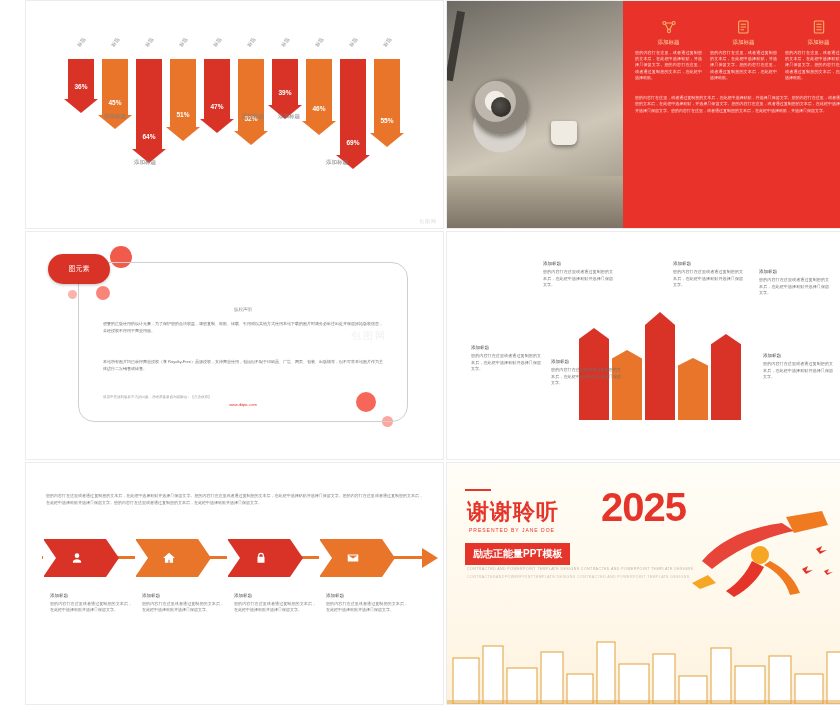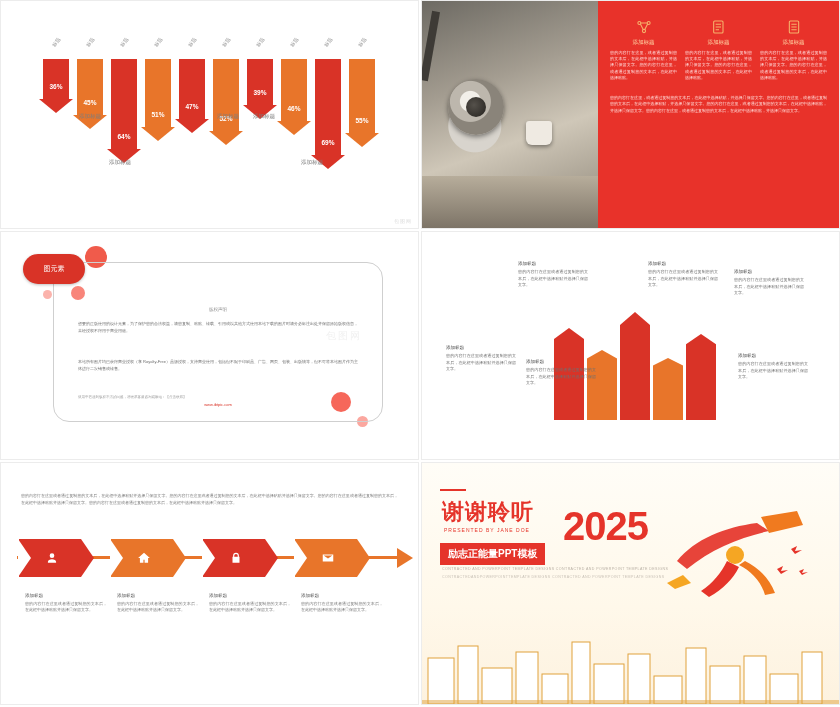--- a/index.html
+++ b/index.html
@@ -8,20 +8,21 @@
     width: 840px; height: 707px;
     background: #ffffff;
     font-family: "Liberation Sans", sans-serif;
   }
   .grid {
     width: 840px; height: 501px;
     display: grid;
     grid-template-columns: 419px 2px 419px;
     grid-template-rows: 229px 2px 229px 2px 243px;
     background: #ffffff;
+    padding-left: 25px;
   }
   .vgap { background:#ffffff; }
   .hgap { background:#ffffff; grid-column: 1 / span 3; }
   .slide {
     position: relative;
     overflow: hidden;
     background: #ffffff;
     border: 1px solid #ececec;
   }
 
@@ -132,21 +133,21 @@
   .s5 .cell .t { font-size:4.5px; color:#4a4a4a; margin-bottom:3px; }
   .s5 .cell .d { font-size:4px; line-height:1.6; color:#7a7a7a; text-align:justify; }
 
   
   .s6 { background:linear-gradient(180deg,#fffdf7 0%,#fff8ea 60%,#fdf2df 100%); }
   .s6 .rule { position:absolute; height:2px; background:#e5342a; }
   .s6 .thanks {
     position:absolute; left:20px; top:34px; font-size:22px; font-weight:bold; color:#e5342a; letter-spacing:1px;
   }
   .s6 .year {
-    position:absolute; left:141px; top:22px; font-size:40px; font-weight:bold; color:#e5342a; letter-spacing:-1px;margin-top:19px;
+    position:absolute; left:154px; top:22px; font-size:40px; font-weight:bold; color:#e5342a; letter-spacing:-1px;
   }
   .s6 .presented { position:absolute; left:22px; top:64px; font-size:5px; color:#e5342a; letter-spacing:1px; }
   .s6 .subtitle {
     position:absolute; left:18px; top:80px; padding:4px 8px; background:#e5342a; color:#fff;
     font-size:10px; font-weight:bold;
   }
   .s6 .eng1 { position:absolute; left:20px; top:104px; font-size:3.6px; color:#b9b1a6; letter-spacing:.4px; }
   .s6 .eng2 { position:absolute; left:20px; top:112px; font-size:3.6px; color:#c9c2b7; letter-spacing:.4px; }
   .s6 .person {
     position:absolute; right:24px; top:46px; width:150px; height:96px;

